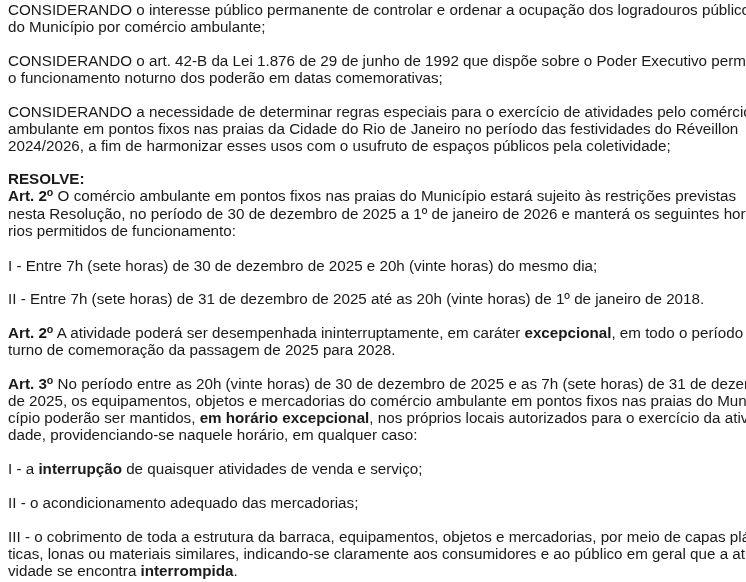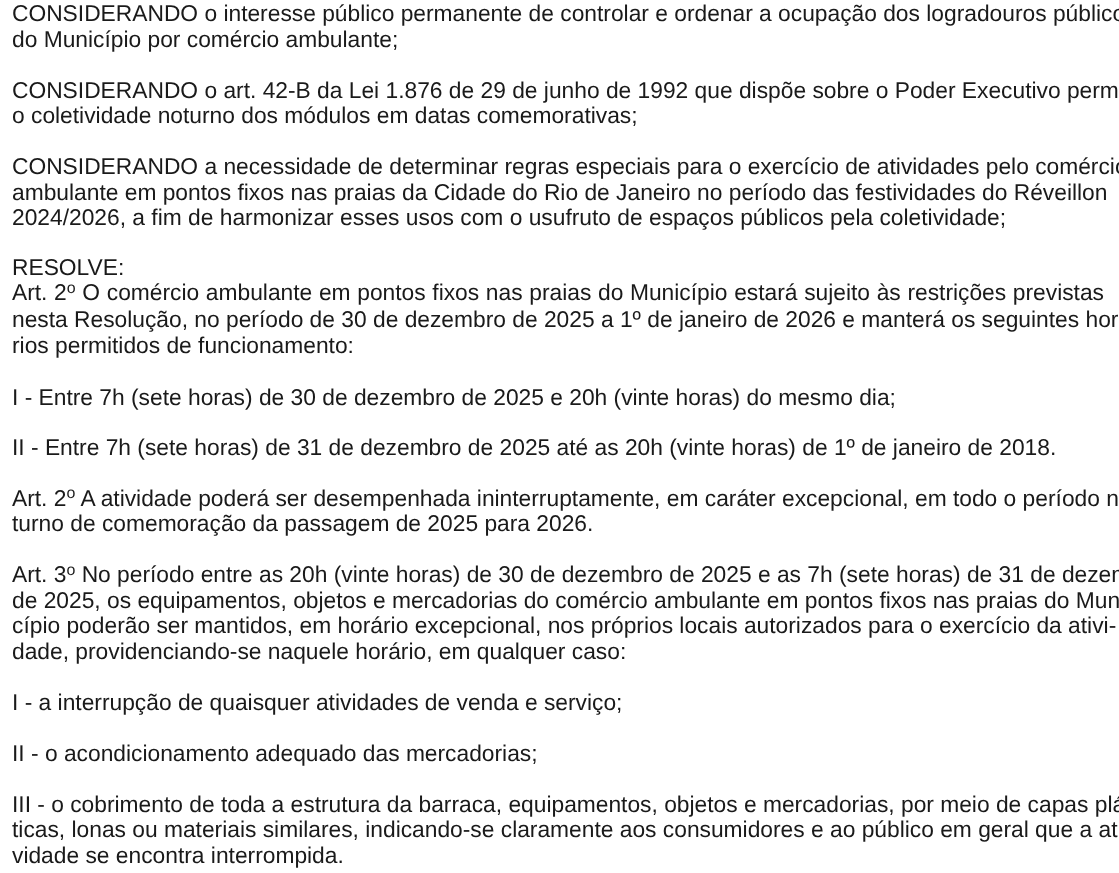--- a/index.html
+++ b/index.html
@@ -1,48 +1,48 @@
 <!DOCTYPE html>
 <html><head>
 <meta charset="utf-8">
 <style>
   html, body { margin:0; padding:0; background:#ffffff; }
   body { width:746px; height:582px; overflow:hidden; position:relative;
          font-family:"Liberation Sans", sans-serif; font-size:15.2px; color:#1a1a1a; }
   .line { position:absolute; left:8px; white-space:nowrap; line-height:17px; }
   .j { width:728px; text-align:justify; text-align-last:justify; }
-  b { font-weight:normal; }
+  b { font-weight:bold; }
   sup { font-size:0.7em; vertical-align:0.45em; line-height:0; }
 </style>
 </head>
 <body>
 
 <div>
 
   <div class="line j" style="top:1px">CONSIDERANDO o interesse público permanente de controlar e ordenar a ocupação dos logradouros públicos</div>
   <div class="line" style="top:18px">do Município por comércio ambulante;</div>
 
   <div class="line j" style="top:52px">CONSIDERANDO o art. 42-B da Lei 1.876 de 29 de junho de 1992 que dispõe sobre o Poder Executivo permitir</div>
-  <div class="line" style="top:69px">o coletividade noturno dos módulos em datas comemorativas;</div>
+  <div class="line" style="top:69px">o funcionamento noturno dos poderão em datas comemorativas;</div>
 
   <div class="line j" style="top:103px">CONSIDERANDO a necessidade de determinar regras especiais para o exercício de atividades pelo comércio</div>
   <div class="line j" style="top:120px">ambulante em pontos fixos nas praias da Cidade do Rio de Janeiro no período das festividades do Réveillon</div>
   <div class="line" style="top:137px">2024/2026, a fim de harmonizar esses usos com o usufruto de espaços públicos pela coletividade;</div>
 
   <div class="line" style="top:170px"><b>RESOLVE:</b></div>
 
   <div class="line j" style="top:187px"><b><span>Art. 2</span><sup>o</sup></b><span> O comércio ambulante em pontos fixos nas praias do Município estará sujeito às restrições previstas</span></div>
   <div class="line j" style="top:205px">nesta Resolução, no período de 30 de dezembro de 2025 a 1º de janeiro de 2026 e manterá os seguintes horá-</div>
   <div class="line" style="top:222px">rios permitidos de funcionamento:</div>
 
   <div class="line" style="top:257px">I - Entre 7h (sete horas) de 30 de dezembro de 2025 e 20h (vinte horas) do mesmo dia;</div>
   <div class="line" style="top:290px">II - Entre 7h (sete horas) de 31 de dezembro de 2025 até as 20h (vinte horas) de 1º de janeiro de 2018.</div>
 
   <div class="line j" style="top:324px"><b><span>Art. 2</span><sup>o</sup></b><span> A atividade poderá ser desempenhada ininterruptamente, em caráter </span><b>excepcional</b><span>, em todo o período no-</span></div>
-  <div class="line" style="top:341px">turno de comemoração da passagem de 2025 para 2026.</div>
+  <div class="line" style="top:341px">turno de comemoração da passagem de 2025 para 2028.</div>
 
   <div class="line j" style="top:375px"><b><span>Art. 3</span><sup>o</sup></b><span> No período entre as 20h (vinte horas) de 30 de dezembro de 2025 e as 7h (sete horas) de 31 de dezembro</span></div>
   <div class="line j" style="top:392px">de 2025, os equipamentos, objetos e mercadorias do comércio ambulante em pontos fixos nas praias do Muni-</div>
   <div class="line j" style="top:409px"><span>cípio poderão ser mantidos, </span><b>em horário excepcional</b><span>, nos próprios locais autorizados para o exercício da ativi-</span></div>
   <div class="line" style="top:426px">dade, providenciando-se naquele horário, em qualquer caso:</div>
 
   <div class="line" style="top:460px"><span>I - a </span><b>interrupção</b><span> de quaisquer atividades de venda e serviço;</span></div>
   <div class="line" style="top:494px">II - o acondicionamento adequado das mercadorias;</div>
 
   <div class="line j" style="top:528px">III - o cobrimento de toda a estrutura da barraca, equipamentos, objetos e mercadorias, por meio de capas plás-</div>

